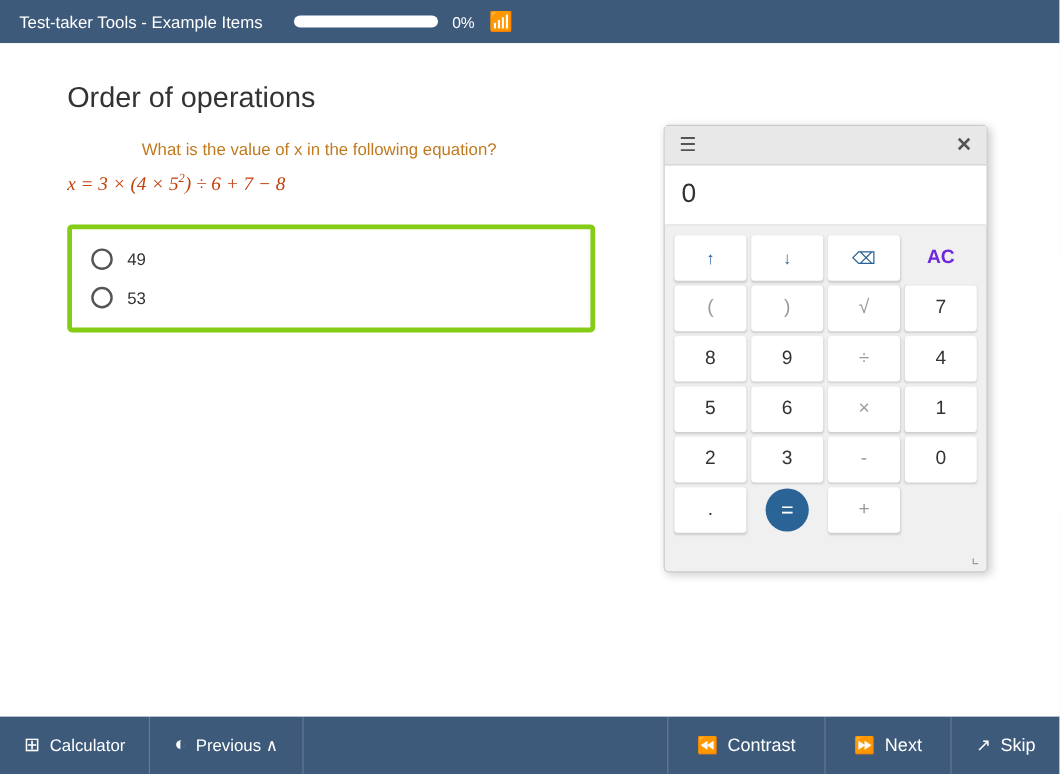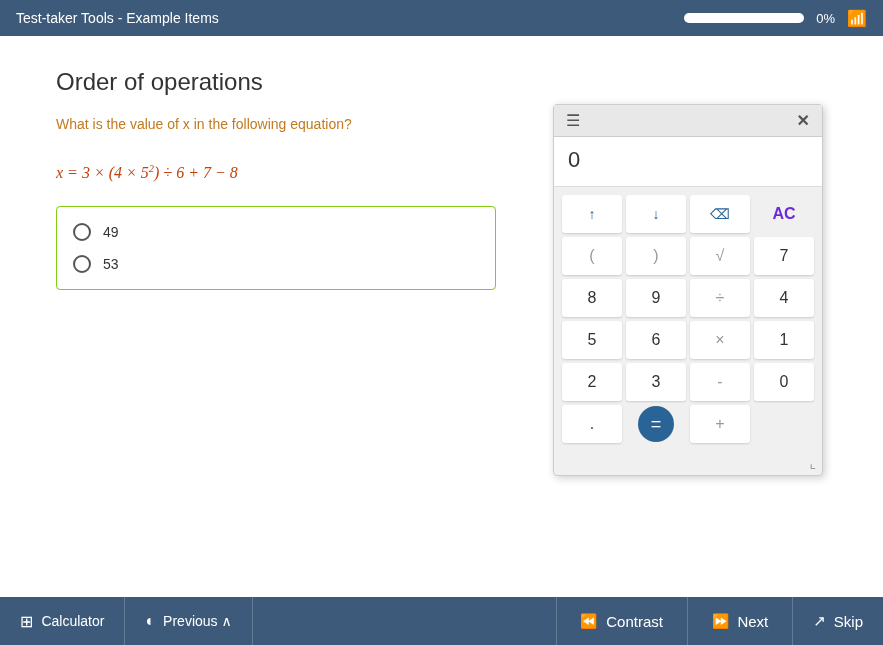--- a/index.html
+++ b/index.html
@@ -5,23 +5,23 @@
     * { box-sizing: border-box; margin: 0; padding: 0; }
     body { font-family: Arial, sans-serif; width: 883px; height: 645px; overflow: hidden; background: #f5f5f5; display: flex; flex-direction: column; }
 
     
     .header {
       background: #3d5a7a;
       color: white;
       height: 36px;
       display: flex;
       align-items: center;
-      justify-content: space-between;
       padding: 0 16px;
       flex-shrink: 0;
+      gap: 26px;
     }
     .header-title { font-size: 14px; font-weight: normal; }
     .header-right { display: flex; align-items: center; gap: 12px; }
     .progress-bar-container { width: 120px; height: 10px; background: white; border-radius: 5px; overflow: hidden; }
     .progress-bar-fill { height: 100%; background: #3d5a7a; width: 0%; }
     .progress-pct { font-size: 13px; color: white; }
     .wifi-icon { font-size: 16px; color: white; }
 
     
     .main-content {
@@ -39,33 +39,34 @@
     }
     .question-title {
       font-size: 24px;
       font-weight: normal;
       color: #333;
       margin-bottom: 20px;
     }
     .question-prompt {
       font-size: 14px;
       color: #c07a20;
-      margin-bottom: 31px;
+      margin-bottom: 12px;
+      text-align: center;
     }
     .equation {
       font-size: 16px;
       color: #c2410c;
       margin-bottom: 24px;
       font-style: italic;
       font-family: Georgia, 'Times New Roman', serif;
     }
 
     
     .answer-box {
-      border: 1px solid #84cc16;
+      border: 4px solid #84cc16;
       border-radius: 4px;
       padding: 16px;
       width: 440px;
     }
     .answer-option {
       display: flex;
       align-items: center;
       margin-bottom: 14px;
       cursor: pointer;
     }

